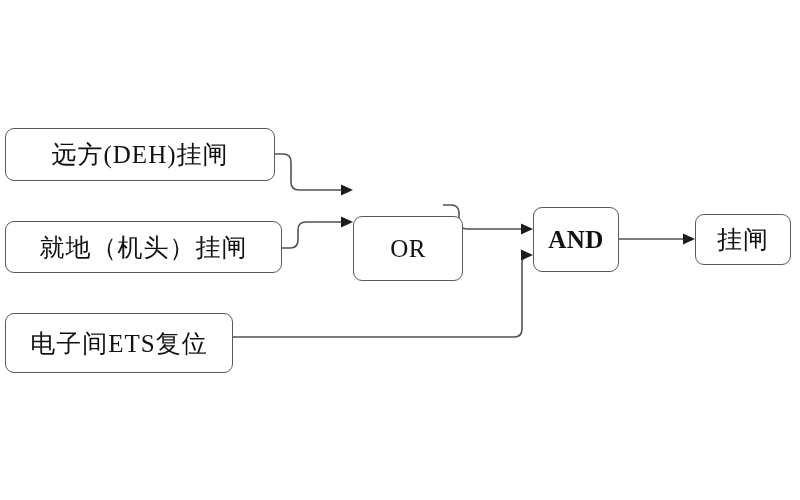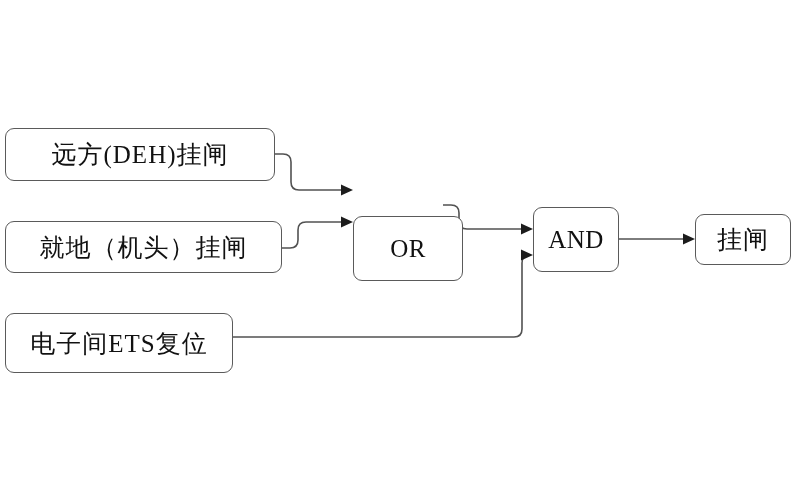--- a/index.html
+++ b/index.html
@@ -34,21 +34,21 @@
     letter-spacing:0.5px;
   }
 
   
   #node-deh    {left:5px;   top:128px; width:270px; height:53px;}
   #node-local  {left:5px;   top:221px; width:277px; height:52px;text-align:center;}
   #node-ets    {left:5px;   top:313px; width:228px; height:60px;}
 
   
   #node-or     {left:353px; top:188px; width:110px;  height:65px;margin-top:28px;}
-  #node-and    {left:533px; top:207px; width:86px;  height:65px;}
+  #node-and    {left:533px; top:207px; width:86px;  height:65px;font-weight:bold;}
 
   
   #node-out    {left:695px; top:214px; width:96px;  height:51px;}
 
   #wires{position:absolute;left:0;top:0;width:800px;height:500px;}
   .wire{fill:none;stroke:#525252;stroke-width:1.6px;}
   .wire-head{fill:#1c1c1c;stroke:none;}
 </style>
 </head>
 <body>

